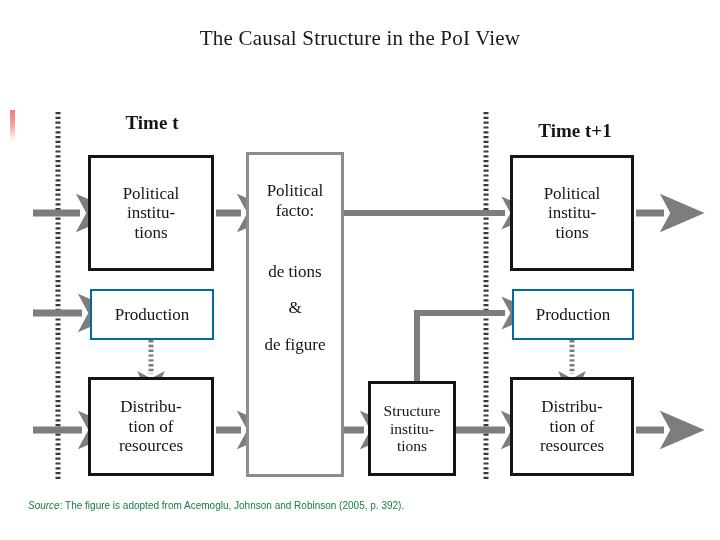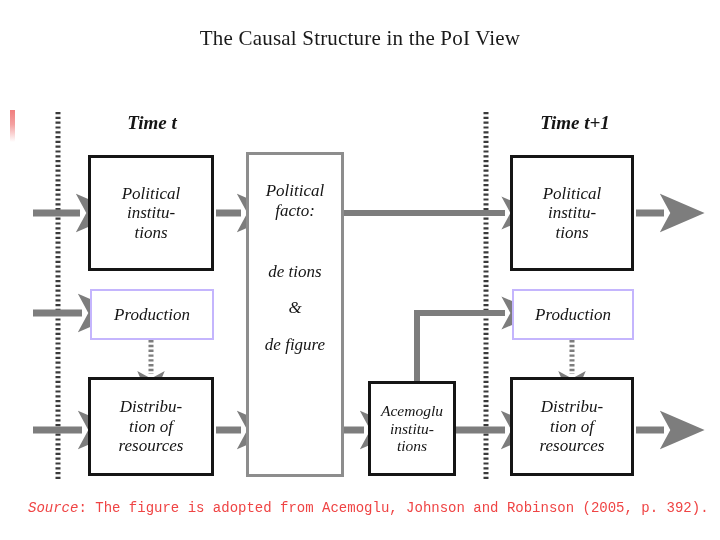--- a/index.html
+++ b/index.html
@@ -38,21 +38,20 @@
     font-family: "Liberation Serif", "DejaVu Serif", serif;
   }
 
   
   #figure {
     position: absolute;
     left: 0;
     top: 0;
     width: 720px;
     height: 476px;
-    font-style: italic;
   }
 
   #figure-svg {
     position: absolute;
     left: 0;
     top: 0;
   }
 
   
   .box {
@@ -64,21 +63,21 @@
     justify-content: center;
     text-align: center;
     line-height: 1.14;
     color: #151515;
     font-family: "Liberation Serif", "DejaVu Serif", serif;
   }
   .box-thick {
     border: 3px solid #151515;
   }
   .box-thin {
-    border: 2px solid #c4b5fd;
+    border: 2px solid #0369a1;
   }
   .box-gray {
     border: 3px solid #8d8d8d;
   }
   .box .lines {
     display: block;
     width: 100%;
     padding: 0 2px;
   }
 
@@ -91,23 +90,23 @@
     text-align: center;
     font-family: "Liberation Serif", "DejaVu Serif", serif;
   }
 
   
   #source-note {
     position: absolute;
     left: 28px;
     top: 500px;
     width: 670px;
-    font-size: 14px;
-    color: #ef4444;
-    font-family: Liberation Mono, monospace;
+    font-size: 10px;
+    color: #15803d;
+    font-family: Liberation Sans, sans-serif;
     white-space: nowrap;
   }
   #source-note .src-word {
     font-style: italic;
   }
 
   
   #scan-artifact {
     position: absolute;
     left: 10px;
@@ -167,21 +166,21 @@
 
       <line x1="572" y1="340" x2="572" y2="374" stroke="#7d7d7d" stroke-width="5" stroke-dasharray="2.4 2.4" marker-end="url(#ah-down)"></line>
 
       <g stroke="#7d7d7d" stroke-width="7" fill="none" marker-end="url(#ah)">
         <line x1="636" y1="213" x2="664" y2="213"></line>
         <line x1="636" y1="430" x2="664" y2="430"></line>
       </g>
     </svg>
 
     <div class="era-label" style="left:88px; top:112px; width:128px;">Time t</div>
-    <div class="era-label" style="left:505px; top:112px; width:140px;">Time t+1</div>
+    <div class="era-label" style="left:505px; top:120px; width:140px;">Time t+1</div>
 
     <div class="box box-thick" style="left:88px; top:155px; width:126px; height:116px; font-size:17px;">
       <span class="lines">
         <span>Political</span><br>
         <span>institu-</span><br>
         <span>tions</span>
       </span>
     </div>
 
     <div class="box box-thin" style="left:90px; top:289px; width:124px; height:51px; font-size:17px;">
@@ -206,21 +205,21 @@
         <span>de tions</span>
         <span style="display:block; height:16px;"></span>
         <span>&amp;</span>
         <span style="display:block; height:16px;"></span>
         <span>de figure</span>
       </span>
     </div>
 
     <div class="box box-thick" style="left:368px; top:381px; width:88px; height:95px; font-size:15.5px;">
       <span class="lines">
-        <span>Acemoglu</span><br>
+        <span>Structure</span><br>
         <span>institu-</span><br>
         <span>tions</span>
       </span>
     </div>
 
     <div class="box box-thick" style="left:510px; top:155px; width:124px; height:116px; font-size:17px;">
       <span class="lines">
         <span>Political</span><br>
         <span>institu-</span><br>
         <span>tions</span>

